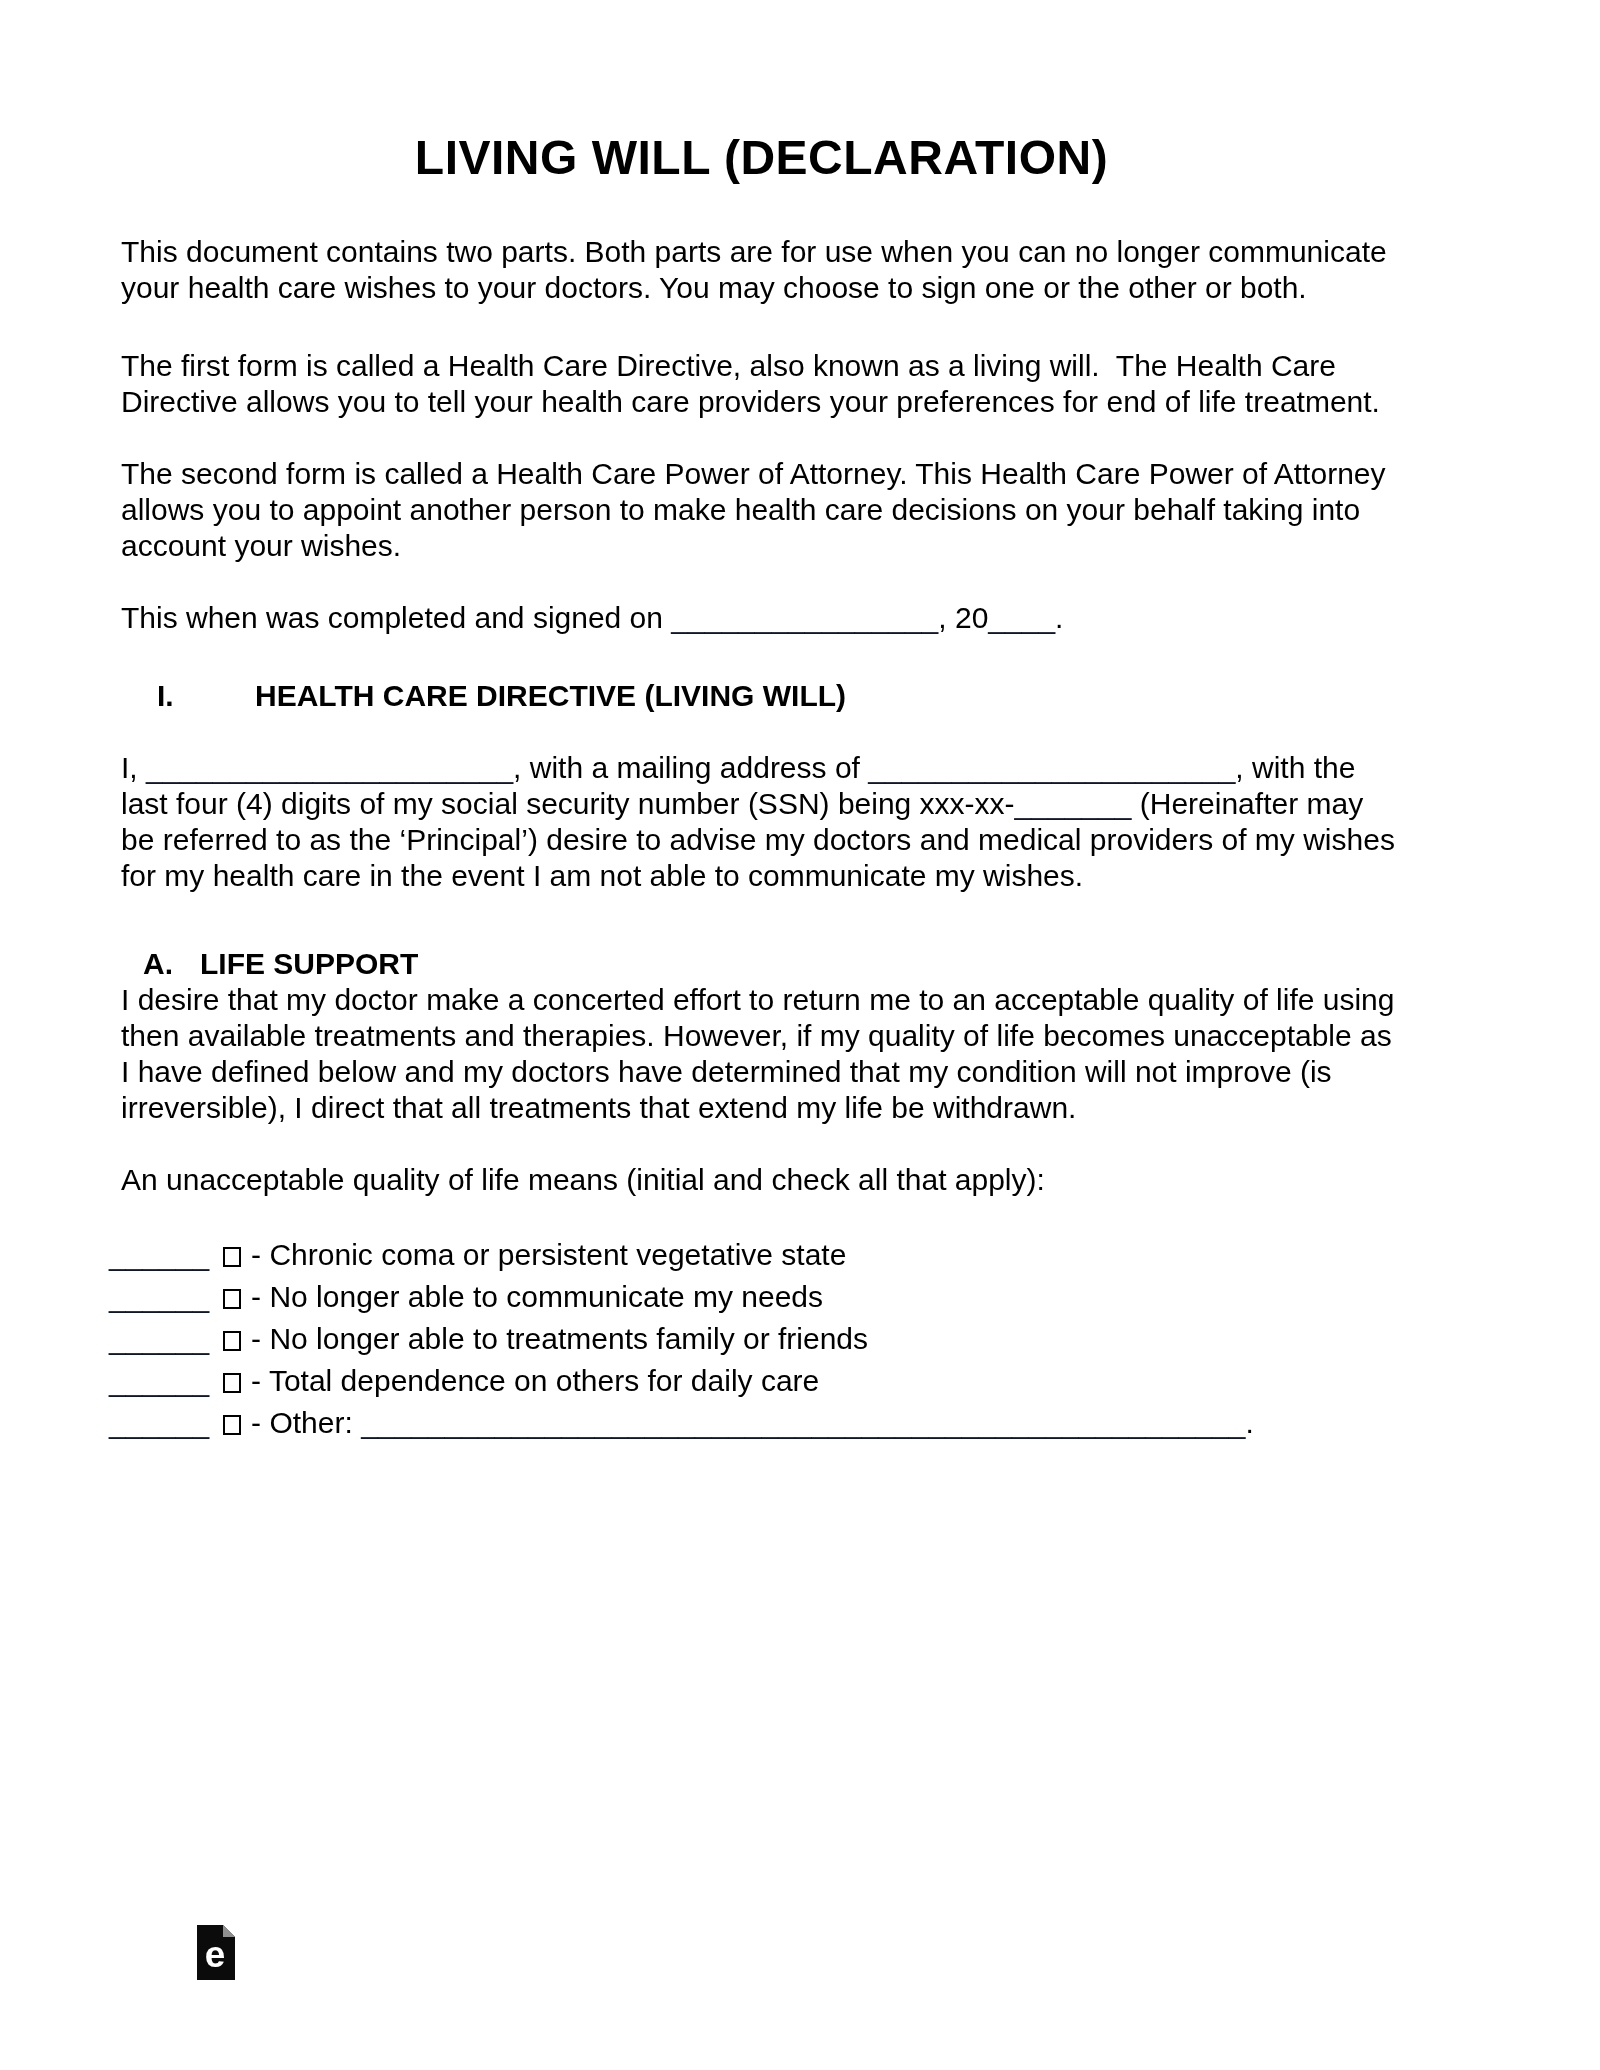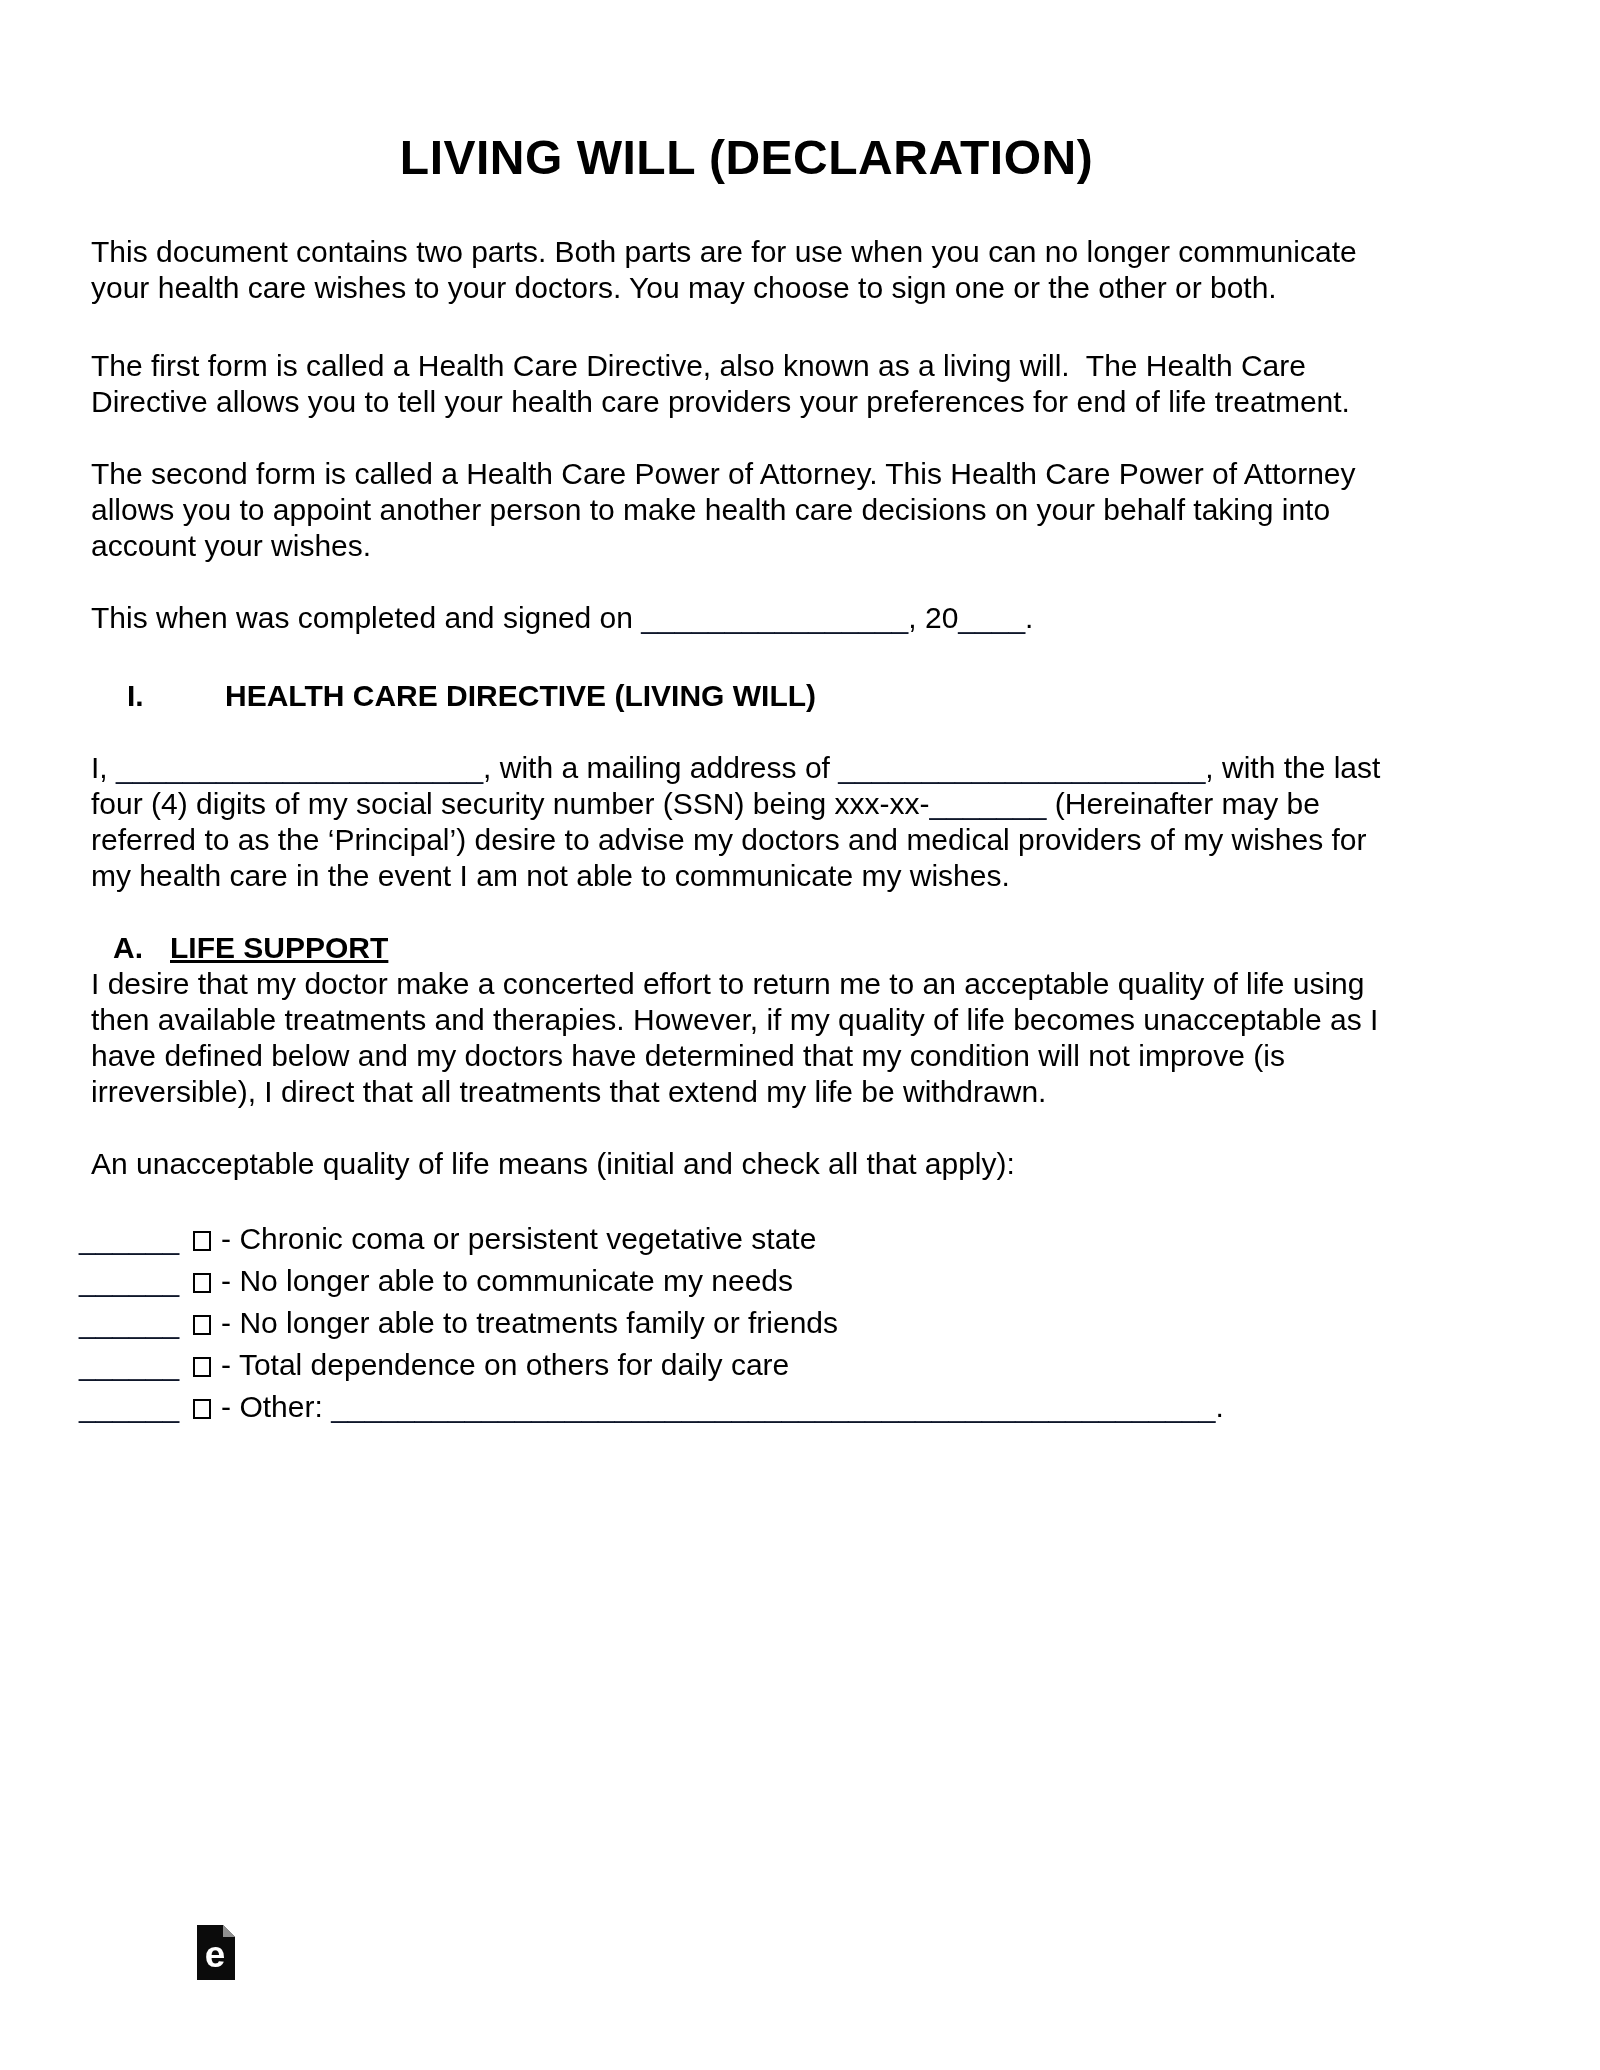--- a/index.html
+++ b/index.html
@@ -8,42 +8,42 @@
     position: relative;
     width: 1600px;
     height: 2070px;
     background: #ffffff;
     font-family: "Liberation Sans", "DejaVu Sans", sans-serif;
     font-size: 30px;
     line-height: 36px;
     color: #000000;
     overflow: hidden;
   }
-  .content { padding: 0 186px 0 79px; }
+  .content { padding: 0 186px 0 109px; }
   h1.title {
     margin: 0;
     padding-top: 130px;
     text-align: center;
     font-size: 48px;
     line-height: 56px;
     font-weight: 700;
     letter-spacing: 0.5px;
   }
   p { margin: 12px; white-space: pre-wrap; }
   .p-intro    { margin-top: 48px; }
   .p-first    { margin-top: 42px; }
   .p-second   { margin-top: 36px; }
   .p-signed   { margin-top: 36px; }
   .p-principal{ margin-top: 36px; }
   .p-lifesupport { margin-top: 0; }
   .p-prompt   { margin-top: 36px; }
   .sec1-head  { margin-top: 42px; font-weight: 700; padding-left: 48px; }
   .sec1-num   { display: inline-block; width: 98px; }
   .sec1-note  { margin-top: 0; }
-  .secA-head  { margin-top: 36px; font-weight: 700; padding-left: 34px; text-decoration: underline; }
+  .secA-head  { margin-top: 52px; font-weight: 700; padding-left: 34px; }
   .secA-num   { display: inline-block; width: 57px; }
   .check-list { margin-top: 36px; }
   .check-row  { line-height: 42px; white-space: pre; }
   .checkbox {
     display: inline-block;
     width: 18px;
     height: 20px;
     border: 2px solid #000;
     vertical-align: -2px;
     margin: 0 10px 0 14px;

